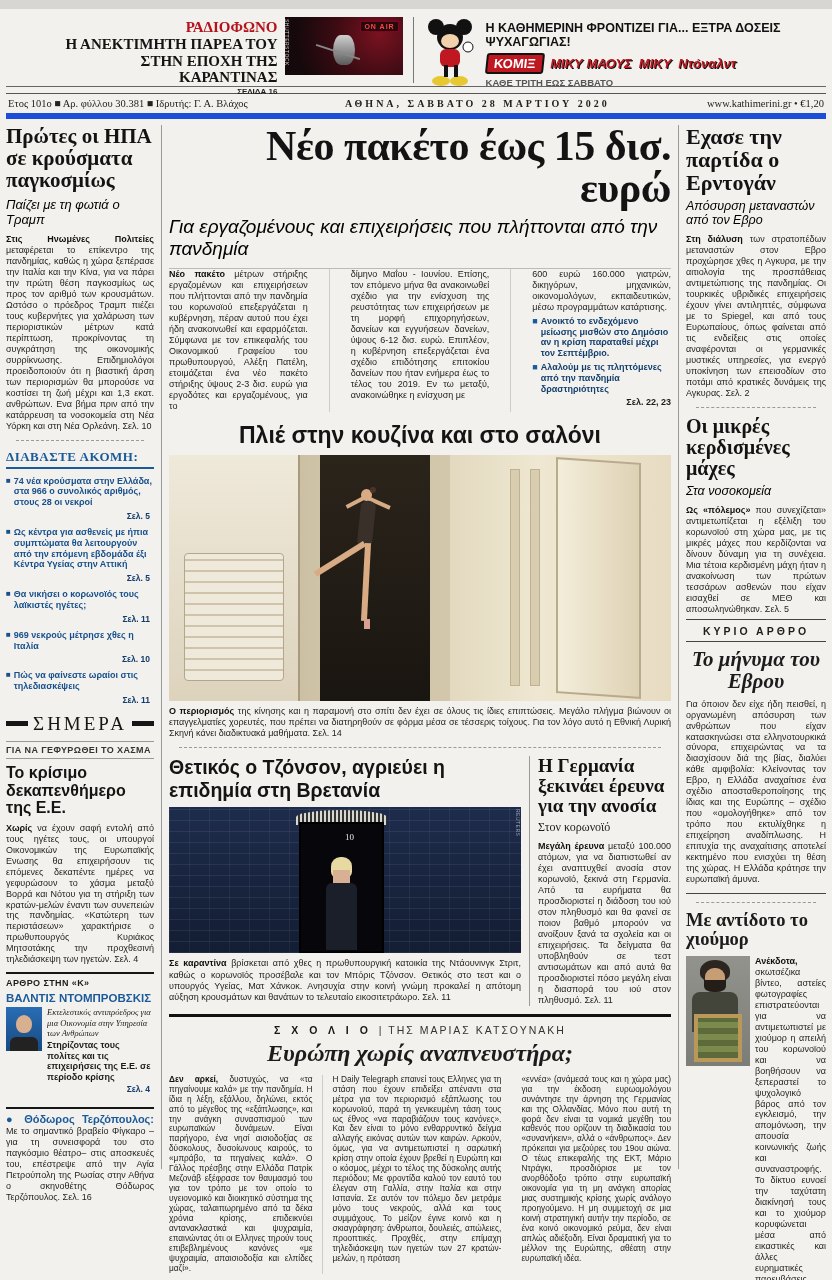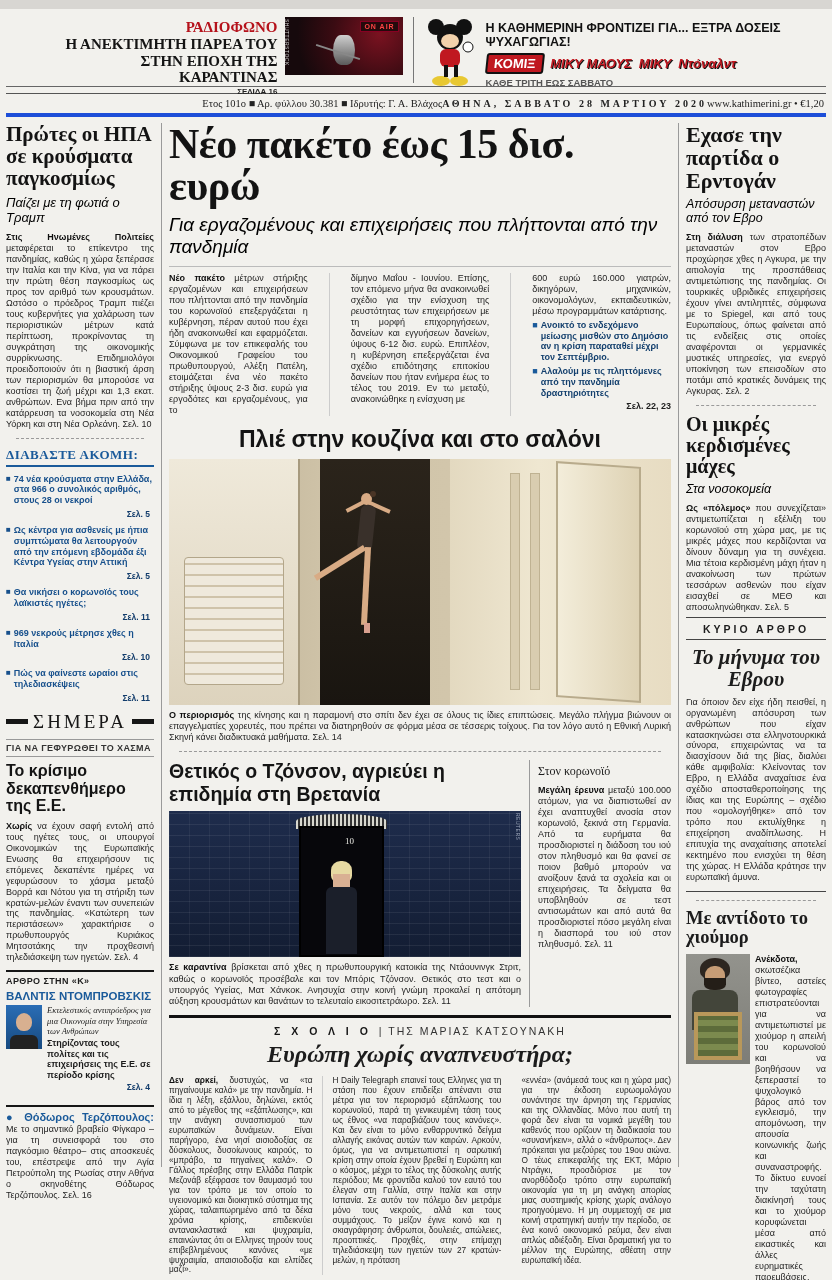--- a/index.html
+++ b/index.html
@@ -35,21 +35,21 @@
   .masthead{position:relative;padding:6px 0 2px 0;text-align:center;}
   .mast-row{display:flex;align-items:center;justify-content:center;gap:10px;}
   .mast-title{font-family:"Liberation Serif",serif;font-weight:bold;font-size:60px;letter-spacing:-1px;color:#0c0c0c;line-height:1;}
   .mast-sub{font-family:"Liberation Serif",serif;font-size:16px;color:#1a1a1a;margin-top:6px;}
   .barcode-wrap{position:absolute;right:2px;top:8px;width:40px;text-align:center;}
   .bc-top{font-size:6px;letter-spacing:4px;color:#333;}
   .barcode{width:36px;height:50px;margin:1px auto;background:repeating-linear-gradient(90deg,#101010 0 1px,#fafafa 1px 3px,#101010 3px 4px,#fafafa 4px 6px);border:1px solid #bbb;}
   .bc-num{font-size:5.5px;color:#222;letter-spacing:.5px;}
 
   
-  .dateline{display:flex;justify-content:flex-end;align-items:center;border-top:1px solid #555;border-bottom:4px solid #1d4ed8;
+  .dateline{display:flex;justify-content:space-between;align-items:center;border-top:1px solid #555;border-bottom:6px solid #1d4ed8;
             padding:4px 2px;font-family:"Liberation Serif",serif;font-size:10.5px;color:#222;margin-top:6px;}
   .dl-center{letter-spacing:3px;font-weight:bold;font-size:10px;}
 
   
   .content{display:flex;margin-top:6px;height:1044px;}
   .vsep{width:1px;background:#9a9a9a;margin:0 7px;}
   .col-left{width:148px;flex:none;}
   .col-mid{flex:1;min-width:0;}
   .col-right{width:140px;flex:none;}
 
@@ -77,23 +77,23 @@
   .arthro-author{color:#1a5a9a;font-weight:bold;font-size:11.5px;margin-bottom:3px;}
   .arthro-flex{display:flex;gap:5px;}
   .pic-dombro{width:36px;height:44px;flex:none;background:linear-gradient(#2a6db5,#174a80);position:relative;}
   .pic-dombro .face{position:absolute;left:10px;top:8px;width:16px;height:18px;border-radius:50% 50% 45% 45%;background:#d8b090;}
   .pic-dombro .suit{position:absolute;left:4px;bottom:0;width:28px;height:14px;background:#222;border-radius:6px 6px 0 0;}
   .arthro-role{font-family:"Liberation Serif",serif;font-style:italic;font-size:8.5px;line-height:1.2;}
   .arthro-title{font-size:9px;font-weight:bold;line-height:1.2;margin-top:2px;}
   .blue-lead{color:#1a5a9a;font-weight:bold;font-size:11px;}
 
   
-  .main-hl{font-size:42px;line-height:1;letter-spacing:-.5px;}
+  .main-hl{font-size:42px;line-height:1;letter-spacing:-.5px;text-align:right;}
   .main-deck{font-size:19px;margin:7px 0 8px 0;}
-  .main-cols{display:flex;gap:21px;border-top:1px solid #bbb;padding-top:6px;}
+  .main-cols{display:flex;gap:21px;border-top:1px solid #bbb;padding-top:0;}
   .main-cols .mc{flex:1;}
   .mc-sep{width:1px;background:#ccc;}
   .mbul{display:flex;font-size:9px;font-weight:bold;line-height:1.2;margin-top:3px;color:#14406e;}
   .mbul .sq{color:#1a5a9a;margin-right:3px;}
   .mc3-pg{text-align:right;font-weight:bold;font-size:9px;margin-top:3px;}
   .plie-hl{text-align:center;font-size:23px;font-weight:bold;margin:10px 0 6px 0;color:#141414;}
   .photo-ballet{position:relative;height:246px;background:linear-gradient(90deg,#b9ab90 0%,#cec2a7 30%,#d9cdb2 100%);overflow:hidden;}
   .pb-left{position:absolute;left:0;top:0;width:26%;height:100%;background:linear-gradient(#efe9da,#ddd3bd);border-right:2px solid #a79a7e;}
   .pb-basket{position:absolute;left:3%;top:40%;width:20%;height:52%;background:repeating-linear-gradient(0deg,#efe9dc 0 9px,#cfc3aa 9px 11px);border-radius:4px;border:1px solid #b3a68a;}
   .pb-door{position:absolute;left:30%;top:0;width:22%;height:100%;background:linear-gradient(#2b241b,#191510);}
@@ -347,20 +347,21 @@
             <div class="bp-boris">
               <div class="bp-hair"></div>
                 <div class="bp-face"></div>
                 <div class="bp-suit"></div>
             </div>
             <span class="photo-credit-v" style="left:auto;right:0;color:#9aa4b8;">REUTERS</span>
           </div>
           <p class="caption"><b>Σε καραντίνα</b> <span>βρίσκεται από χθες η πρωθυπουργική κατοικία της Ντάουνινγκ Στριτ, καθώς ο κορωνοϊός προσέβαλε και τον Μπόρις Τζόνσον. Θετικός στο τεστ και ο υπουργός Υγείας, Ματ Χάνκοκ. Ανησυχία στην κοινή γνώμη προκαλεί η απότομη αύξηση κρουσμάτων και θανάτων το τελευταίο εικοσιτετράωρο. Σελ. 11</span></p>
         </section>
         <section class="split-r">
+          <h2 class="germ-hl">Η Γερμανία ξεκινάει έρευνα για την ανοσία</h2>
           <p class="germ-deck">Στον κορωνοϊό</p>
           <p class="body"><b>Μεγάλη έρευνα</b> <span>μεταξύ 100.000 ατόμων, για να διαπιστωθεί αν έχει αναπτυχθεί ανοσία στον κορωνοϊό, ξεκινά στη Γερμανία. Από τα ευρήματα θα προσδιοριστεί η διάδοση του ιού στον πληθυσμό και θα φανεί σε ποιον βαθμό μπορούν να ανοίξουν ξανά τα σχολεία και οι επιχειρήσεις. Τα δείγματα θα υποβληθούν σε τεστ αντισωμάτων και από αυτά θα προσδιοριστεί πόσο μεγάλη είναι η διασπορά του ιού στον πληθυσμό. Σελ. 11</span></p>
         </section>
       </div>
 
       <div class="sxolio-rule"></div>
       <section>
         <div class="sxolio-head">
           <span>Σ Χ Ο Λ Ι Ο</span>
           <span class="auth">| ΤΗΣ ΜΑΡΙΑΣ ΚΑΤΣΟΥΝΑΚΗ</span>

